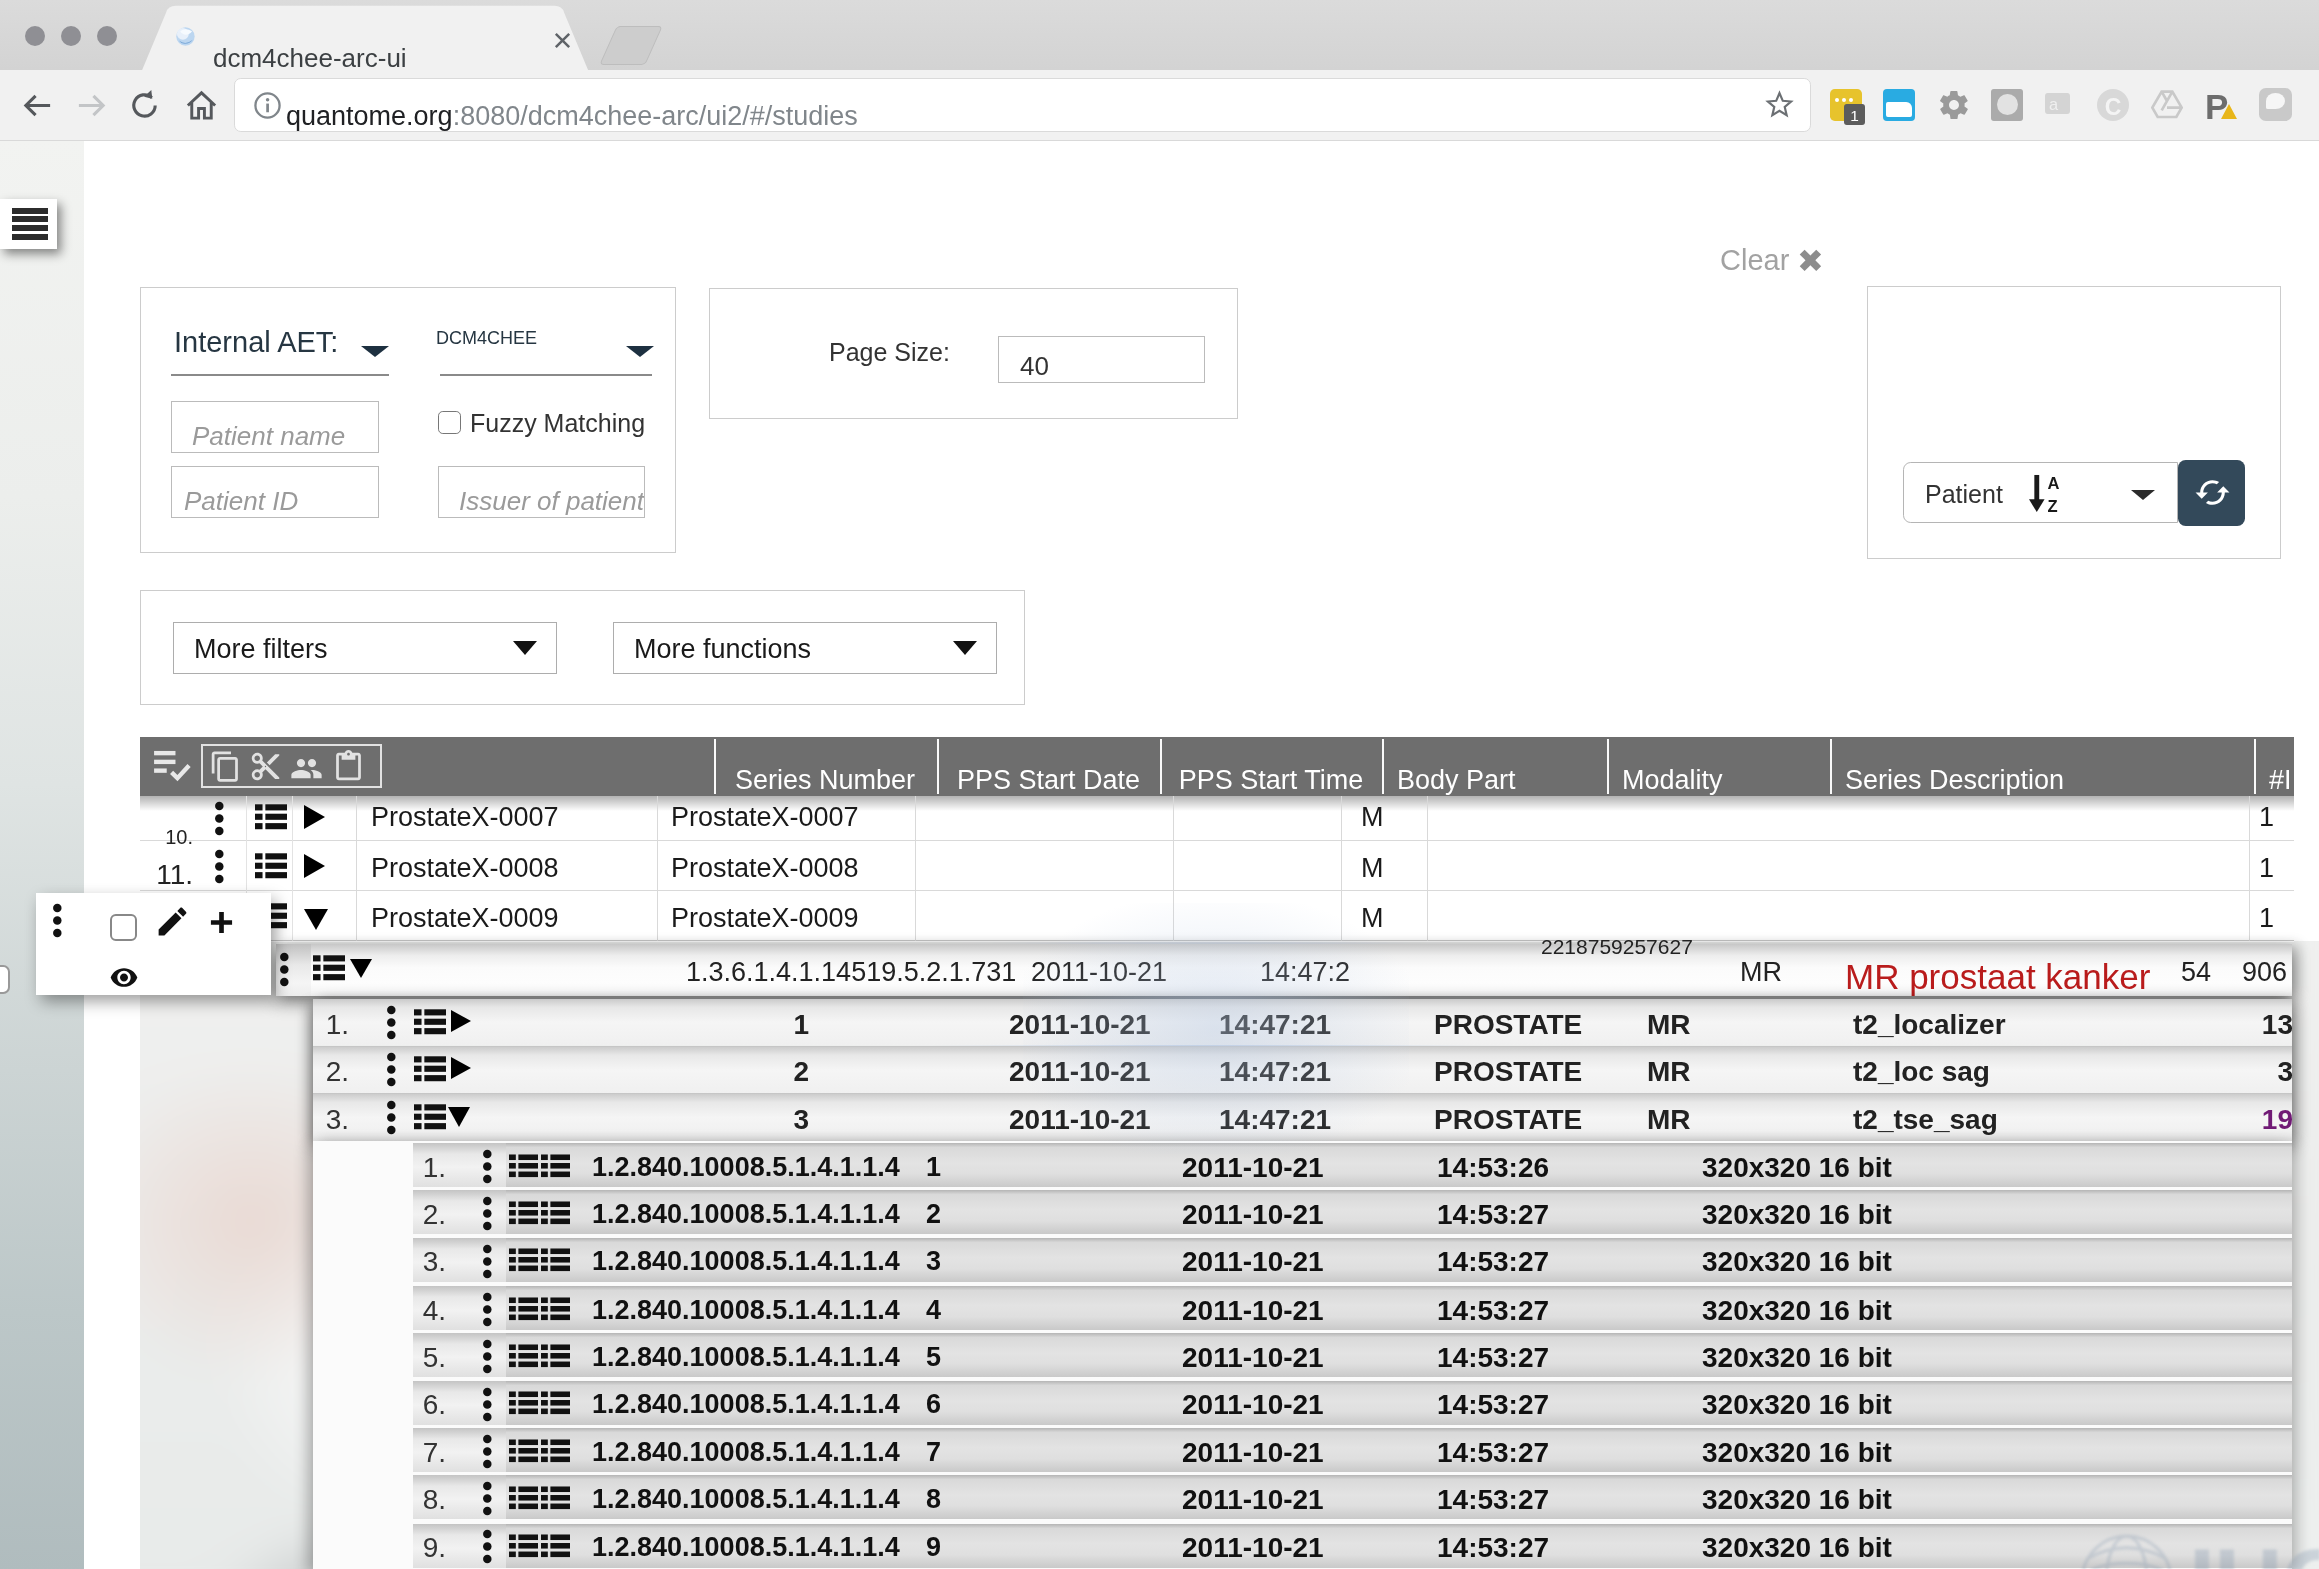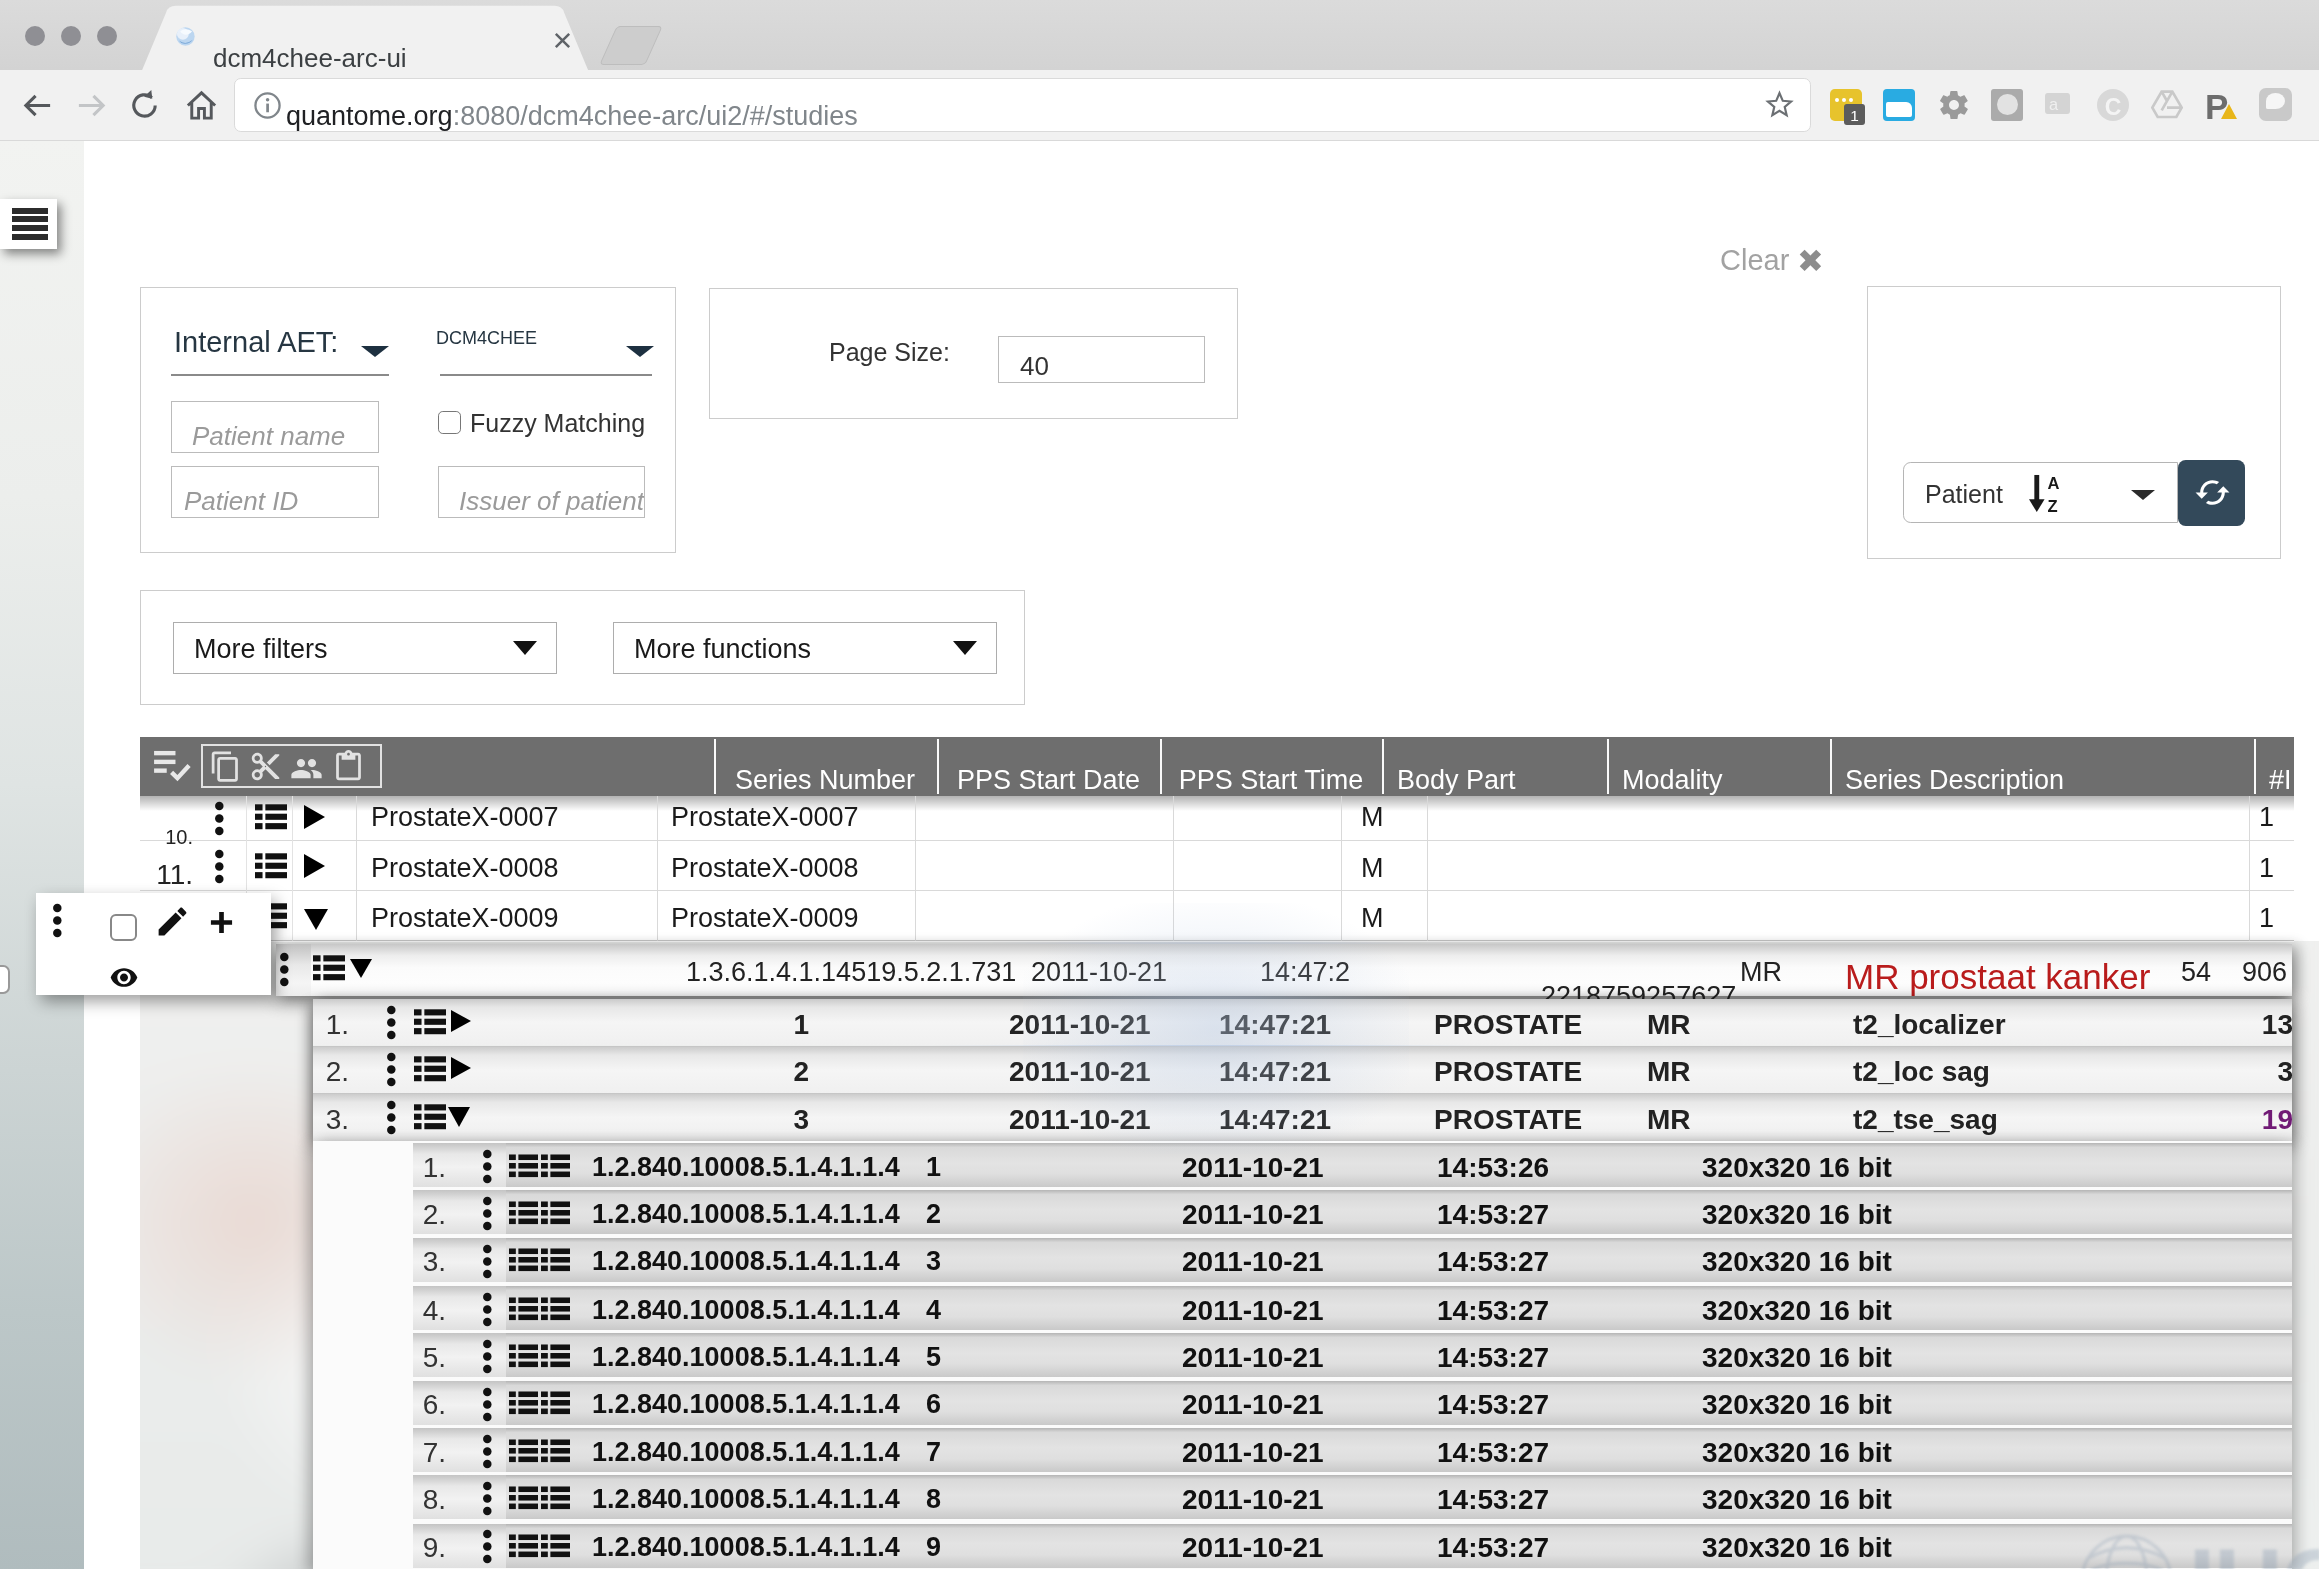--- a/index.html
+++ b/index.html
@@ -286,21 +286,21 @@
       <rect x="11" y="1" width="23" height="6.5" fill="#111"></rect>
       <rect x="0" y="11" width="8" height="6.5" fill="#111"></rect>
       <rect x="11" y="11" width="23" height="6.5" fill="#111"></rect>
       <rect x="0" y="21" width="8" height="6.5" fill="#111"></rect>
       <rect x="11" y="21" width="23" height="6.5" fill="#111"></rect>
     </svg>
   <div class="abs" style="left:350px;top:959px;width:0;height:0;border-left:11.6px solid transparent;border-right:11.6px solid transparent;border-top:19.3px solid #000;"></div>
   <div class="abs" style="left:686px;top:957px;font-size:27px;color:#222;white-space:nowrap;">1.3.6.1.4.1.14519.5.2.1.731</div>
   <div class="abs" style="left:1031px;top:957px;font-size:27px;color:#222;">2011-10-21</div>
   <div class="abs" style="left:1260px;top:957px;font-size:27px;color:#222;">14:47:2</div>
-  <div class="abs" style="left:1541px;top:981px;font-size:27px;color:#222;">2218759257627</div>
+  <div class="abs" style="left:1541px;top:935px;font-size:21px;color:#222;">2218759257627</div>
   <div class="abs" style="left:1740px;top:957px;font-size:27px;color:#222;">MR</div>
   <div class="abs" style="left:1845px;top:957px;font-size:35px;color:#b91c1c;">MR prostaat kanker</div>
   <div class="abs" style="left:2114px;top:957px;width:97px;font-size:27px;color:#222;text-align:right;">54</div>
   <div class="abs" style="left:2190px;top:957px;width:97px;font-size:27px;color:#222;text-align:right;">906</div>
 
   <div id="tser" class="abs" style="left:313px;top:999px;width:1979px;height:142px;box-shadow:0 7.7px 15.4px rgba(0,0,0,0.45),-3.9px 3.9px 11.6px rgba(0,0,0,0.25),7.7px 0 11.6px rgba(0,0,0,0.18);"></div>
   <div class="abs" style="left:313px;top:999px;width:1979px;height:46px;background:linear-gradient(180deg,#cacaca 0,#e7e7e7 18%,#f5f5f5 50%,#f0f0f0 100%);"></div>
   <div class="abs" style="left:313px;top:1047px;width:1979px;height:46px;background:linear-gradient(180deg,#cccccc 0,#e8e8e8 18%,#f5f5f5 50%,#f0f0f0 100%);"></div>
   <div class="abs" style="left:313px;top:1094px;width:1979px;height:47px;background:linear-gradient(180deg,#cccccc 0,#e8e8e8 18%,#f5f5f5 50%,#eeeeee 100%);"></div>
   <div class="abs" style="left:313px;top:1046px;width:1979px;height:1px;background:#c6c6c6;"></div>

